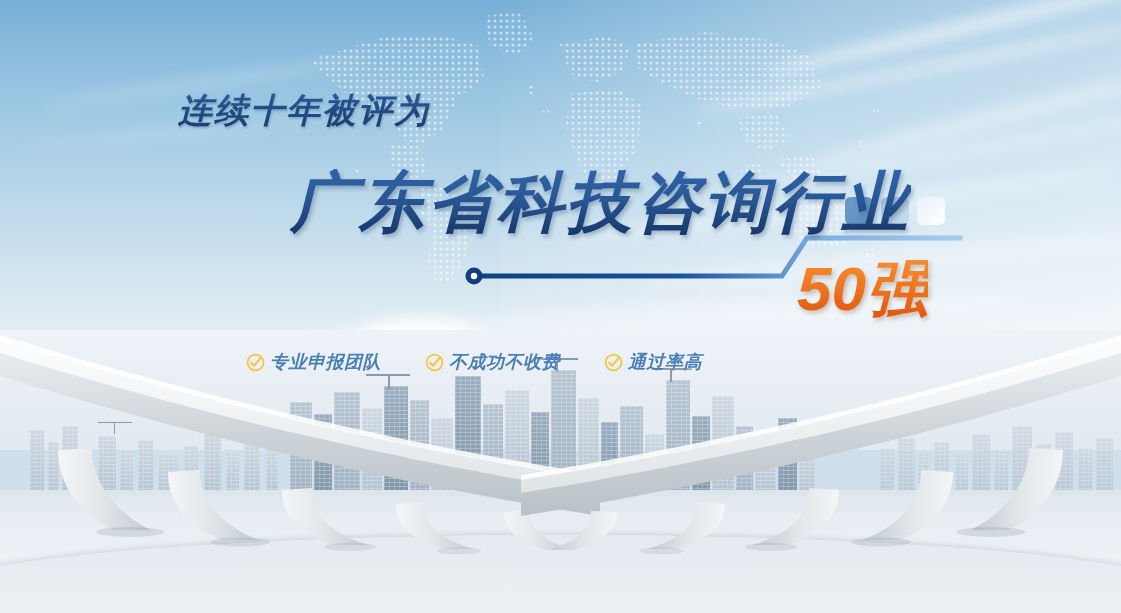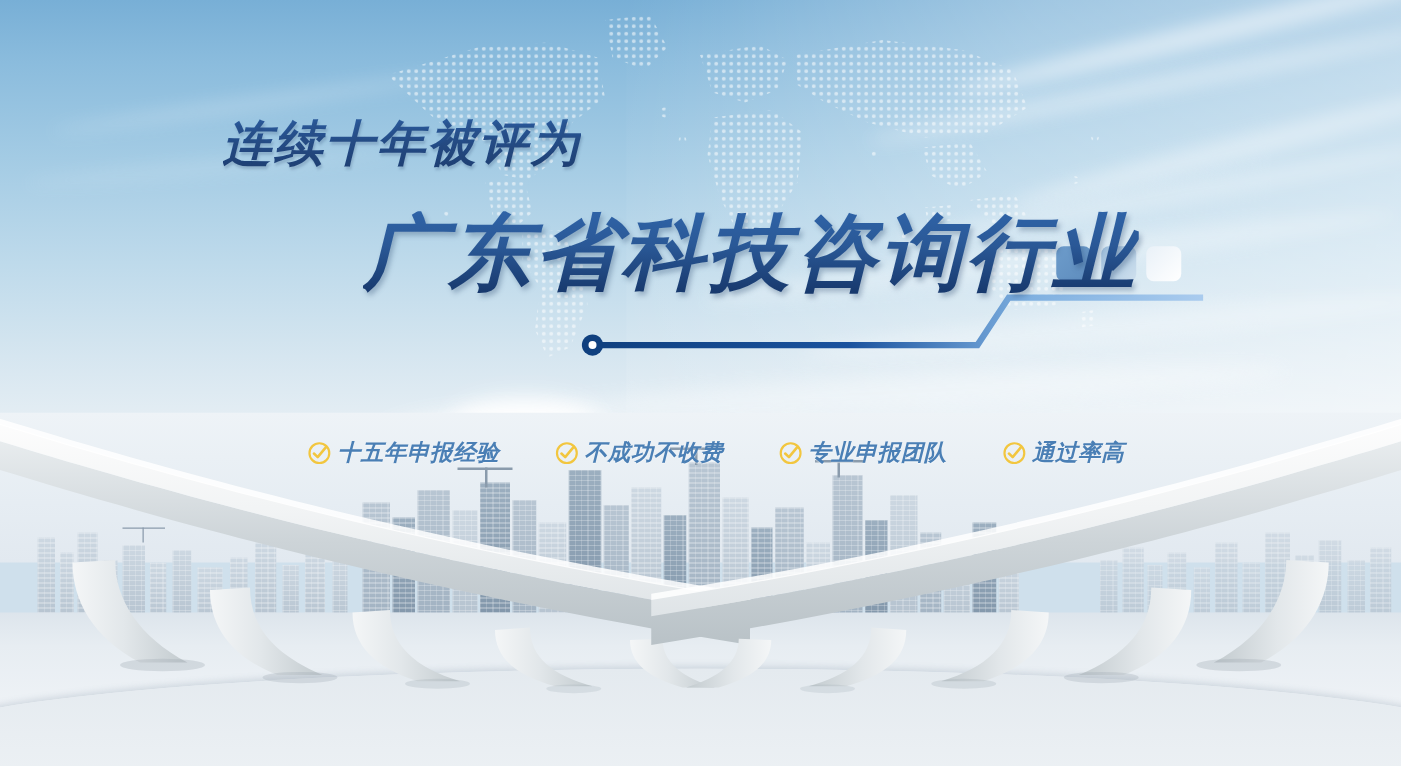--- a/index.html
+++ b/index.html
@@ -82,21 +82,21 @@
     box-shadow:0 -2px 5px rgba(120,140,160,.25);
   }
 
   
   .bridge{position:absolute;left:0;top:0;width:1121px;height:283px;}
   .bridge svg{display:block;}
 
   
   .kicker{
     position:absolute;left:178px;top:88px;
-    font-size:39px;font-weight:bold;font-style:italic;
+    font-size:34px;font-weight:bold;font-style:italic;
     letter-spacing:2px;
     color:#1d3f75;
     background:linear-gradient(to bottom,#2d5fa3 0%,#1b3a6d 100%);
     -webkit-background-clip:text;background-clip:text;-webkit-text-fill-color:transparent;
     text-shadow:1px 2px 2px rgba(40,70,110,.22);
     white-space:nowrap;
   }
   .headline{
     position:absolute;left:246px;top:169px;
     font-size:66px;font-weight:bold;font-style:italic;
@@ -360,47 +360,41 @@
   </div>
 
   <div class="chips">
     <div class="chip chip1"></div>
     <div class="chip chip2"></div>
     <div class="chip chip3"></div>
   </div>
 
   <div class="kicker">连续十年被评为</div>
   <div class="headline">广东省科技咨询行业</div>
+  <div class="fifty">50强</div>
 
   <div class="features">
 
-    <div class="feature f0">
+
+    <div class="feature f1">
       <svg class="check-icon" viewBox="0 0 24 24">
         <circle cx="12" cy="12" r="10" fill="none" stroke="#f2c63f" stroke-width="2.2"></circle>
         <path d="M6.5 12.4 L10.3 16 L18.5 6.2" fill="none" stroke="#f2c63f" stroke-width="2.6" stroke-linecap="round" stroke-linejoin="round"></path>
       </svg>
-      <span class="feature-label">十五年申报经验</span>
+      <span class="feature-label">专业申报团队</span>
     </div>
 
     <div class="feature f2">
       <svg class="check-icon" viewBox="0 0 24 24">
         <circle cx="12" cy="12" r="10" fill="none" stroke="#f2c63f" stroke-width="2.2"></circle>
         <path d="M6.5 12.4 L10.3 16 L18.5 6.2" fill="none" stroke="#f2c63f" stroke-width="2.6" stroke-linecap="round" stroke-linejoin="round"></path>
       </svg>
       <span class="feature-label">不成功不收费</span>
     </div>
 
-    <div class="feature f1">
-      <svg class="check-icon" viewBox="0 0 24 24">
-        <circle cx="12" cy="12" r="10" fill="none" stroke="#f2c63f" stroke-width="2.2"></circle>
-        <path d="M6.5 12.4 L10.3 16 L18.5 6.2" fill="none" stroke="#f2c63f" stroke-width="2.6" stroke-linecap="round" stroke-linejoin="round"></path>
-      </svg>
-      <span class="feature-label">专业申报团队</span>
-    </div>
-
     <div class="feature f3">
       <svg class="check-icon" viewBox="0 0 24 24">
         <circle cx="12" cy="12" r="10" fill="none" stroke="#f2c63f" stroke-width="2.2"></circle>
         <path d="M6.5 12.4 L10.3 16 L18.5 6.2" fill="none" stroke="#f2c63f" stroke-width="2.6" stroke-linecap="round" stroke-linejoin="round"></path>
       </svg>
       <span class="feature-label">通过率高</span>
     </div>
 
   </div>
 

